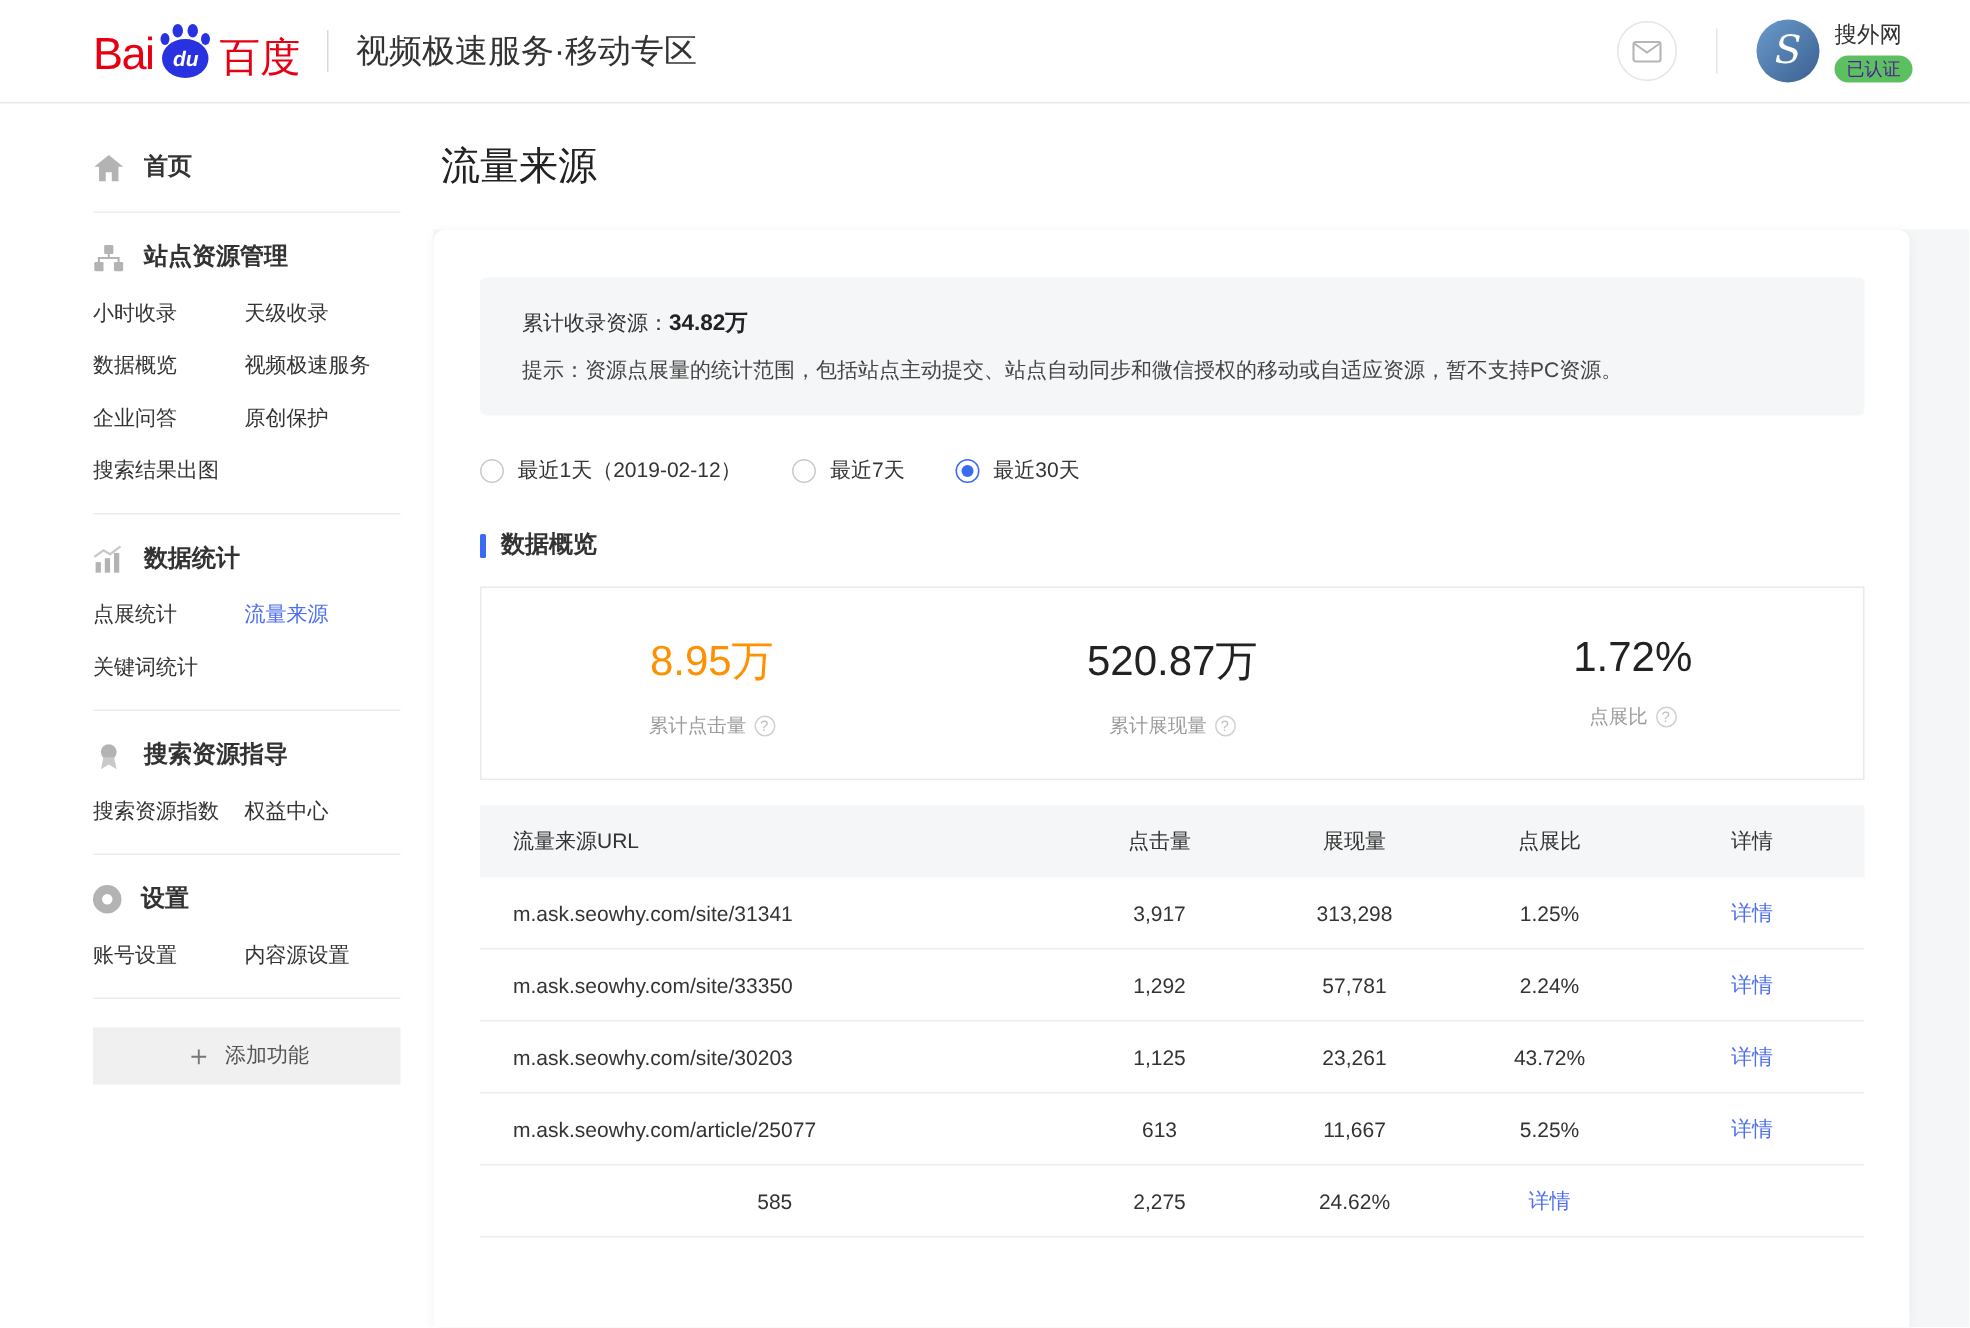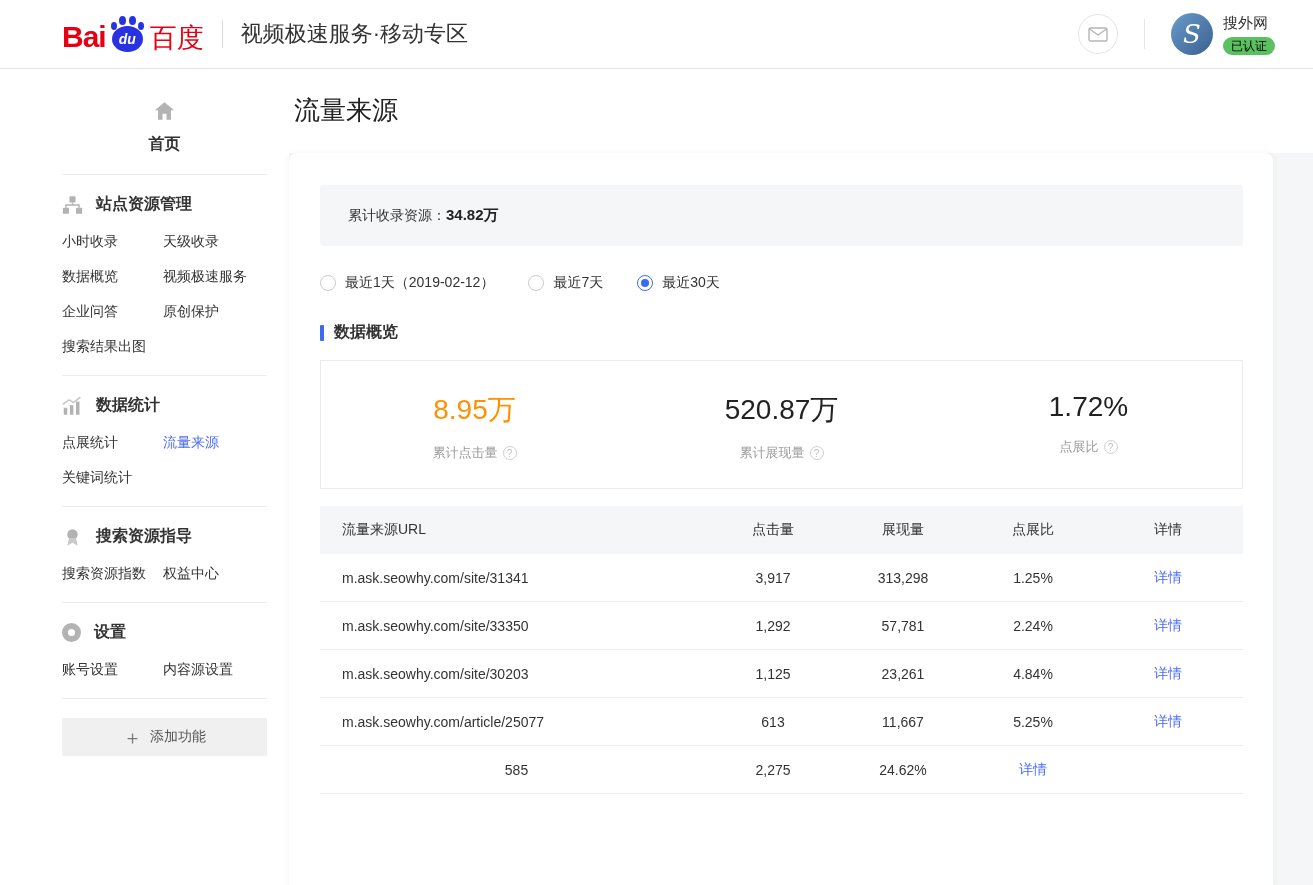--- a/index.html
+++ b/index.html
@@ -3,21 +3,21 @@
 <meta charset="utf-8">
 <style>
   * { margin:0; padding:0; box-sizing:border-box; }
   html,body { width:1313px; height:885px; overflow:hidden; background:#fff;
     font-family:"Liberation Sans","DejaVu Sans",sans-serif; color:#333; }
 
   
   .header { height:69px; background:#fff; border-bottom:1px solid #e7e7e7;
     display:flex; align-items:center; padding:0 38px 0 62px; position:relative; z-index:5; }
   .logo { display:flex; align-items:flex-end; gap:2px; cursor:pointer; }
-  .logo-bai { color:#e60012; font-size:30px; font-weight:700; line-height:1; letter-spacing:-1px; }
+  .logo-bai { color:#e60012; font-size:30px; font-weight:400; line-height:1; letter-spacing:-1px; }
   .paw { position:relative; width:38px; height:36px; margin:0 1px; }
   .paw-toe { position:absolute; background:#2932e1; border-radius:50%; }
   .toe1 { width:6px; height:8px; left:2px;  top:6px; }
   .toe2 { width:7px; height:9px; left:10px; top:0; }
   .toe3 { width:7px; height:9px; left:20px; top:0; }
   .toe4 { width:6px; height:8px; left:29px; top:6px; }
   .paw-main { position:absolute; left:3px; bottom:0; width:31px; height:26px; border-radius:50%;
     background:#2932e1; color:#fff; display:flex; align-items:center; justify-content:center;
     font-size:14px; font-weight:700; font-style:italic; }
   .logo-cn { color:#e60012; font-size:27px; font-weight:400; line-height:1; }
@@ -27,28 +27,28 @@
   .mail-btn { width:40px; height:40px; border:1px solid #e5e5e5; border-radius:50%;
     display:flex; align-items:center; justify-content:center; background:#fff; cursor:pointer; }
   .v-divider { width:1px; height:30px; background:#e5e5e5; margin:0 26px; }
   .avatar { width:42px; height:42px; border-radius:50%;
     background:linear-gradient(135deg,#6a9bcc 0%,#3c6染 100%);
     background:linear-gradient(135deg,#6a9bcc 0%,#3a608f 100%);
     color:#fff; display:flex; align-items:center; justify-content:center;
     font-family:"DejaVu Serif",serif; font-style:italic; font-size:26px; cursor:pointer; }
   .user-meta { margin-left:10px; display:flex; flex-direction:column; gap:4px; }
   .user-name { font-size:15px; color:#333; }
-  .user-badge { background:#5cbf60; color:#000000; font-size:12px; border-radius:10px;
+  .user-badge { background:#5cbf60; color:#4c1d95; font-size:12px; border-radius:10px;
     padding:2px 8px; line-height:14px; align-self:flex-start; }
 
   
   .page { display:flex; height:816px; }
   .sidebar { width:289px; padding:20px 22px 0 62px; background:#fff; flex-shrink:0; }
   .side-row { display:flex; align-items:center; gap:13px; }
-  .side-home { font-size:16px; font-weight:700; color:#333; cursor:pointer; margin-top:12px;flex-direction:column; }
+  .side-home { font-size:16px; font-weight:700; color:#333; cursor:pointer; margin-top:12px; }
   .side-sep { border-top:1px solid #ececec; margin:19px 0; }
   .side-head { font-size:16px; font-weight:700; color:#333; }
   .side-links { display:grid; grid-template-columns:101px 1fr; row-gap:17px; margin-top:18px;
     font-size:14px; color:#333; }
   .side-link { cursor:pointer; }
   .side-link.active { color:#4e6ef2; }
   .icon { display:inline-flex; align-items:center; justify-content:center; }
   .donut { width:19px; height:19px; border:6px solid #b3b3b3; border-radius:50%; }
   .add-btn { margin-top:13px; width:205px; height:38px; background:#f0f0f0; border:none;
     color:#555; font-size:14px; display:flex; align-items:center; justify-content:center;
@@ -236,20 +236,21 @@
     </div>
 
     <div class="main-body">
       <div class="card">
 
         <div class="notice">
           <div class="notice-line1">
             <span>累计收录资源：</span>
             <span class="notice-value">34.82万</span>
           </div>
+          <div class="notice-line2">提示：资源点展量的统计范围，包括站点主动提交、站点自动同步和微信授权的移动或自适应资源，暂不支持PC资源。</div>
         </div>
 
         <div class="radio-row">
           <label class="radio-item">
             <span class="radio"></span>
             <span>最近1天（2019-02-12）</span>
           </label>
           <label class="radio-item">
             <span class="radio"></span>
             <span>最近7天</span>
@@ -309,21 +310,21 @@
               <span class="c-url">m.ask.seowhy.com/site/33350</span>
               <span class="c-num">1,292</span>
               <span class="c-num">57,781</span>
               <span class="c-num">2.24%</span>
               <span class="c-act"><a class="detail-link">详情</a></span>
             </div>
             <div class="t-row">
               <span class="c-url">m.ask.seowhy.com/site/30203</span>
               <span class="c-num">1,125</span>
               <span class="c-num">23,261</span>
-              <span class="c-num">4.84%</span>
+              <span class="c-num">43.72%</span>
               <span class="c-act"><a class="detail-link">详情</a></span>
             </div>
             <div class="t-row">
               <span class="c-url">m.ask.seowhy.com/article/25077</span>
               <span class="c-num">613</span>
               <span class="c-num">11,667</span>
               <span class="c-num">5.25%</span>
               <span class="c-act"><a class="detail-link">详情</a></span>
             </div>
             <div class="t-row">

